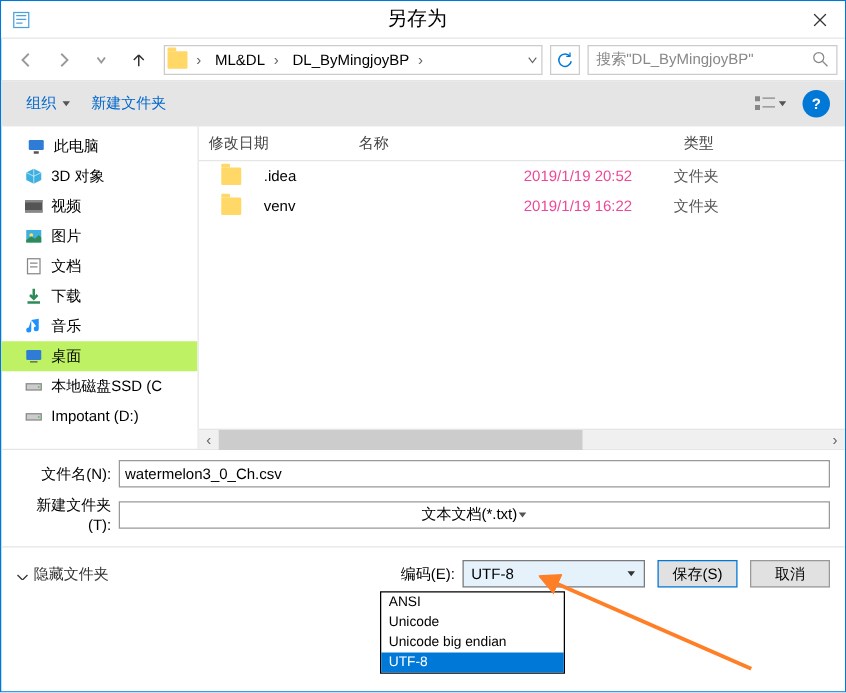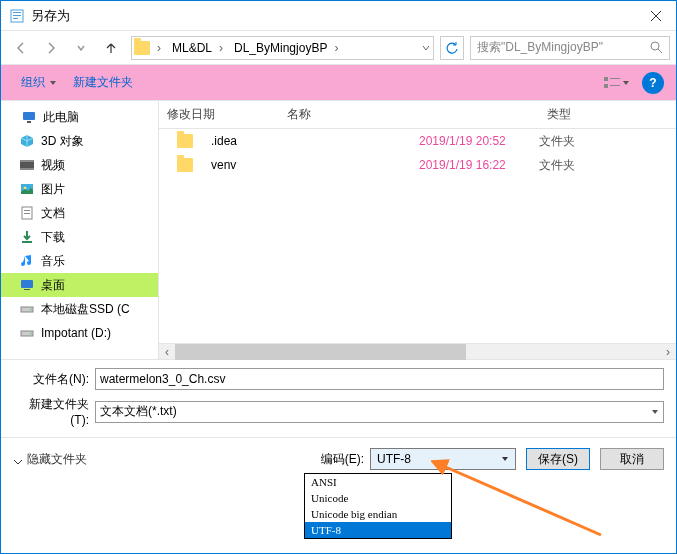--- a/index.html
+++ b/index.html
@@ -1,32 +1,32 @@
 <!DOCTYPE html>
 <html><head>
 <meta charset="utf-8">
 <style>
 * { box-sizing: border-box; margin: 0; padding: 0; font-family: "Microsoft YaHei", "Segoe UI", sans-serif; font-size: 12px; }
 body { background: #fff; }
 .window { width: 677px; height: 554px; border: 1px solid #0078d7; position: relative; background: #fff; }
 .titlebar { height: 30px; background: #fff; border-bottom: 1px solid #e5e5e5; display: flex; align-items: center; padding: 0 0 0 8px; }
 .titlebar .icon { width: 16px; height: 16px; margin-right: 6px; }
-.titlebar .title { flex: 1; font-size: 13px; }
+.titlebar .title { flex: 1; font-size: 16px; text-align: center; }
 .titlebar .close { width: 40px; height: 30px; display: flex; align-items: center; justify-content: center; color: #333; }
 .navbar { height: 34px; display: flex; align-items: center; padding: 0 6px; gap: 2px; border-bottom: 1px solid #e5e5e5; }
 .nav-btn { width: 28px; height: 26px; display: flex; align-items: center; justify-content: center; color: #999; border-radius: 2px; }
 .nav-btn.enabled { color: #333; }
 .breadcrumb { flex: 1; height: 24px; border: 1px solid #ccc; display: flex; align-items: center; background: #fff; margin: 0 4px; }
 .bc-icon { width: 20px; display: flex; align-items: center; justify-content: center; }
 .bc-seg { padding: 0 2px 0 6px; display: flex; align-items: center; height: 100%; }
 .bc-chev { width: 14px; display: flex; align-items: center; justify-content: center; color: #666; }
 .refresh { width: 24px; height: 24px; border: 1px solid #ccc; display: flex; align-items: center; justify-content: center; margin-right: 4px; }
 .search { width: 200px; height: 24px; border: 1px solid #ccc; display: flex; align-items: center; padding: 0 6px; color: #888; }
 .search .sicon { margin-left: auto; }
-.toolbar { height: 36px; display: flex; align-items: center; padding: 0 12px; border-bottom: 1px solid #e5e5e5; background: #f9a8d4; }
+.toolbar { height: 36px; display: flex; align-items: center; padding: 0 12px; border-bottom: 1px solid #e5e5e5; background: #e5e5e5; }
 .tb-item { padding: 4px 8px; display: flex; align-items: center; gap: 4px; color: #0066cc; }
 .tb-right { margin-left: auto; display: flex; align-items: center; gap: 4px; }
 .tb-icon { width: 28px; height: 24px; border: 1px solid transparent; display: flex; align-items: center; justify-content: center; color: #555; }
 .help-icon { width: 22px; height: 22px; border-radius: 50%; background: #0078d7; color: #fff; display: flex; align-items: center; justify-content: center; font-weight: bold; margin-left: 8px; }
 .body { display: flex; height: 258px; }
 .sidebar { width: 158px; overflow: hidden; border-right: 1px solid #e5e5e5; padding-top: 4px; }
 .side-item { height: 24px; display: flex; align-items: center; padding-left: 24px; gap: 6px; white-space: nowrap; }
 .side-item.selected { background: #bef264; }
 .side-item .sicon { width: 16px; height: 16px; flex-shrink: 0; }
 .side-item.root { padding-left: 20px; }
@@ -44,31 +44,31 @@
 .folder-icon { width: 16px; height: 14px; background: #ffd868; border-radius: 1px; position: relative; }
 .folder-icon::before { content: ""; position: absolute; top: -3px; left: 0; width: 7px; height: 3px; background: #ffd868; border-radius: 1px 1px 0 0; }
 .scroll-h { height: 16px; border-top: 1px solid #e5e5e5; background: #f0f0f0; margin-top: auto; display: flex; align-items: center; }
 .scroll-h .track { flex: 1; height: 16px; position: relative; }
 .scroll-h .thumb { position: absolute; left: 0; width: 60%; height: 100%; background: #ccc; }
 .scroll-h .arr { width: 16px; text-align: center; color: #666; }
 .fields { padding: 8px 12px 4px; border-top: 1px solid #e5e5e5; }
 .field-row { display: flex; align-items: center; margin-bottom: 6px; }
 .field-label { width: 82px; text-align: right; padding-right: 6px; }
 .field-input { flex: 1; height: 22px; border: 1px solid #999; padding: 0 4px; }
-.field-select { flex: 1; height: 22px; border: 1px solid #999; padding: 0 4px; background: #fff; display: flex; align-items: center; justify-content: space-between; }
+.field-select { flex: 1; height: 22px; border: 1px solid #999; padding: 0 4px; background: #fff; display: flex; align-items: center; justify-content: center; }
 .bottom { padding: 10px 12px 12px; display: flex; align-items: center; border-top: 1px solid #e5e5e5; position: relative; }
 .hide { display: flex; align-items: center; gap: 4px; color: #333; }
 .hide .chev { color: #333; }
 .enc-group { margin-left: auto; display: flex; align-items: center; gap: 6px; }
 .enc-label { }
 .enc-select { width: 146px; height: 22px; border: 1px solid #7a7a7a; background: #e5f1fb; display: flex; align-items: center; padding: 0 6px; justify-content: space-between; }
 .btn { width: 64px; height: 22px; border: 1px solid #999; background: #e1e1e1; display: flex; align-items: center; justify-content: center; margin-left: 10px; }
 .btn.primary { border: 1px solid #0078d7; }
 .dropdown { position: absolute; top: 472px; left: 303px; width: 148px; border: 1px solid #000; background: #fff; z-index: 10; }
-.dd-item { height: 16px; padding: 0 6px; display: flex; align-items: center; font-size: 11px; font-family: Liberation Serif, serif; }
+.dd-item { height: 16px; padding: 0 6px; display: flex; align-items: center; font-size: 11px; }
 .dd-item.sel { background: #0078d7; color: #fff; }
 .arrow-annot { position: absolute; top: 454px; left: 430px; pointer-events: none; z-index: 20; }
 .bg-text { position: absolute; top: 480px; left: 0; font-size: 14px; color: #000; line-height: 18px; z-index: -1; white-space: pre; }
 svg { display: block; }
 </style>
 </head>
 <body>
 
 <div class="bg-text"><span>浅白,硬挺</span>
 <span>浅白,蜷缩</span>

